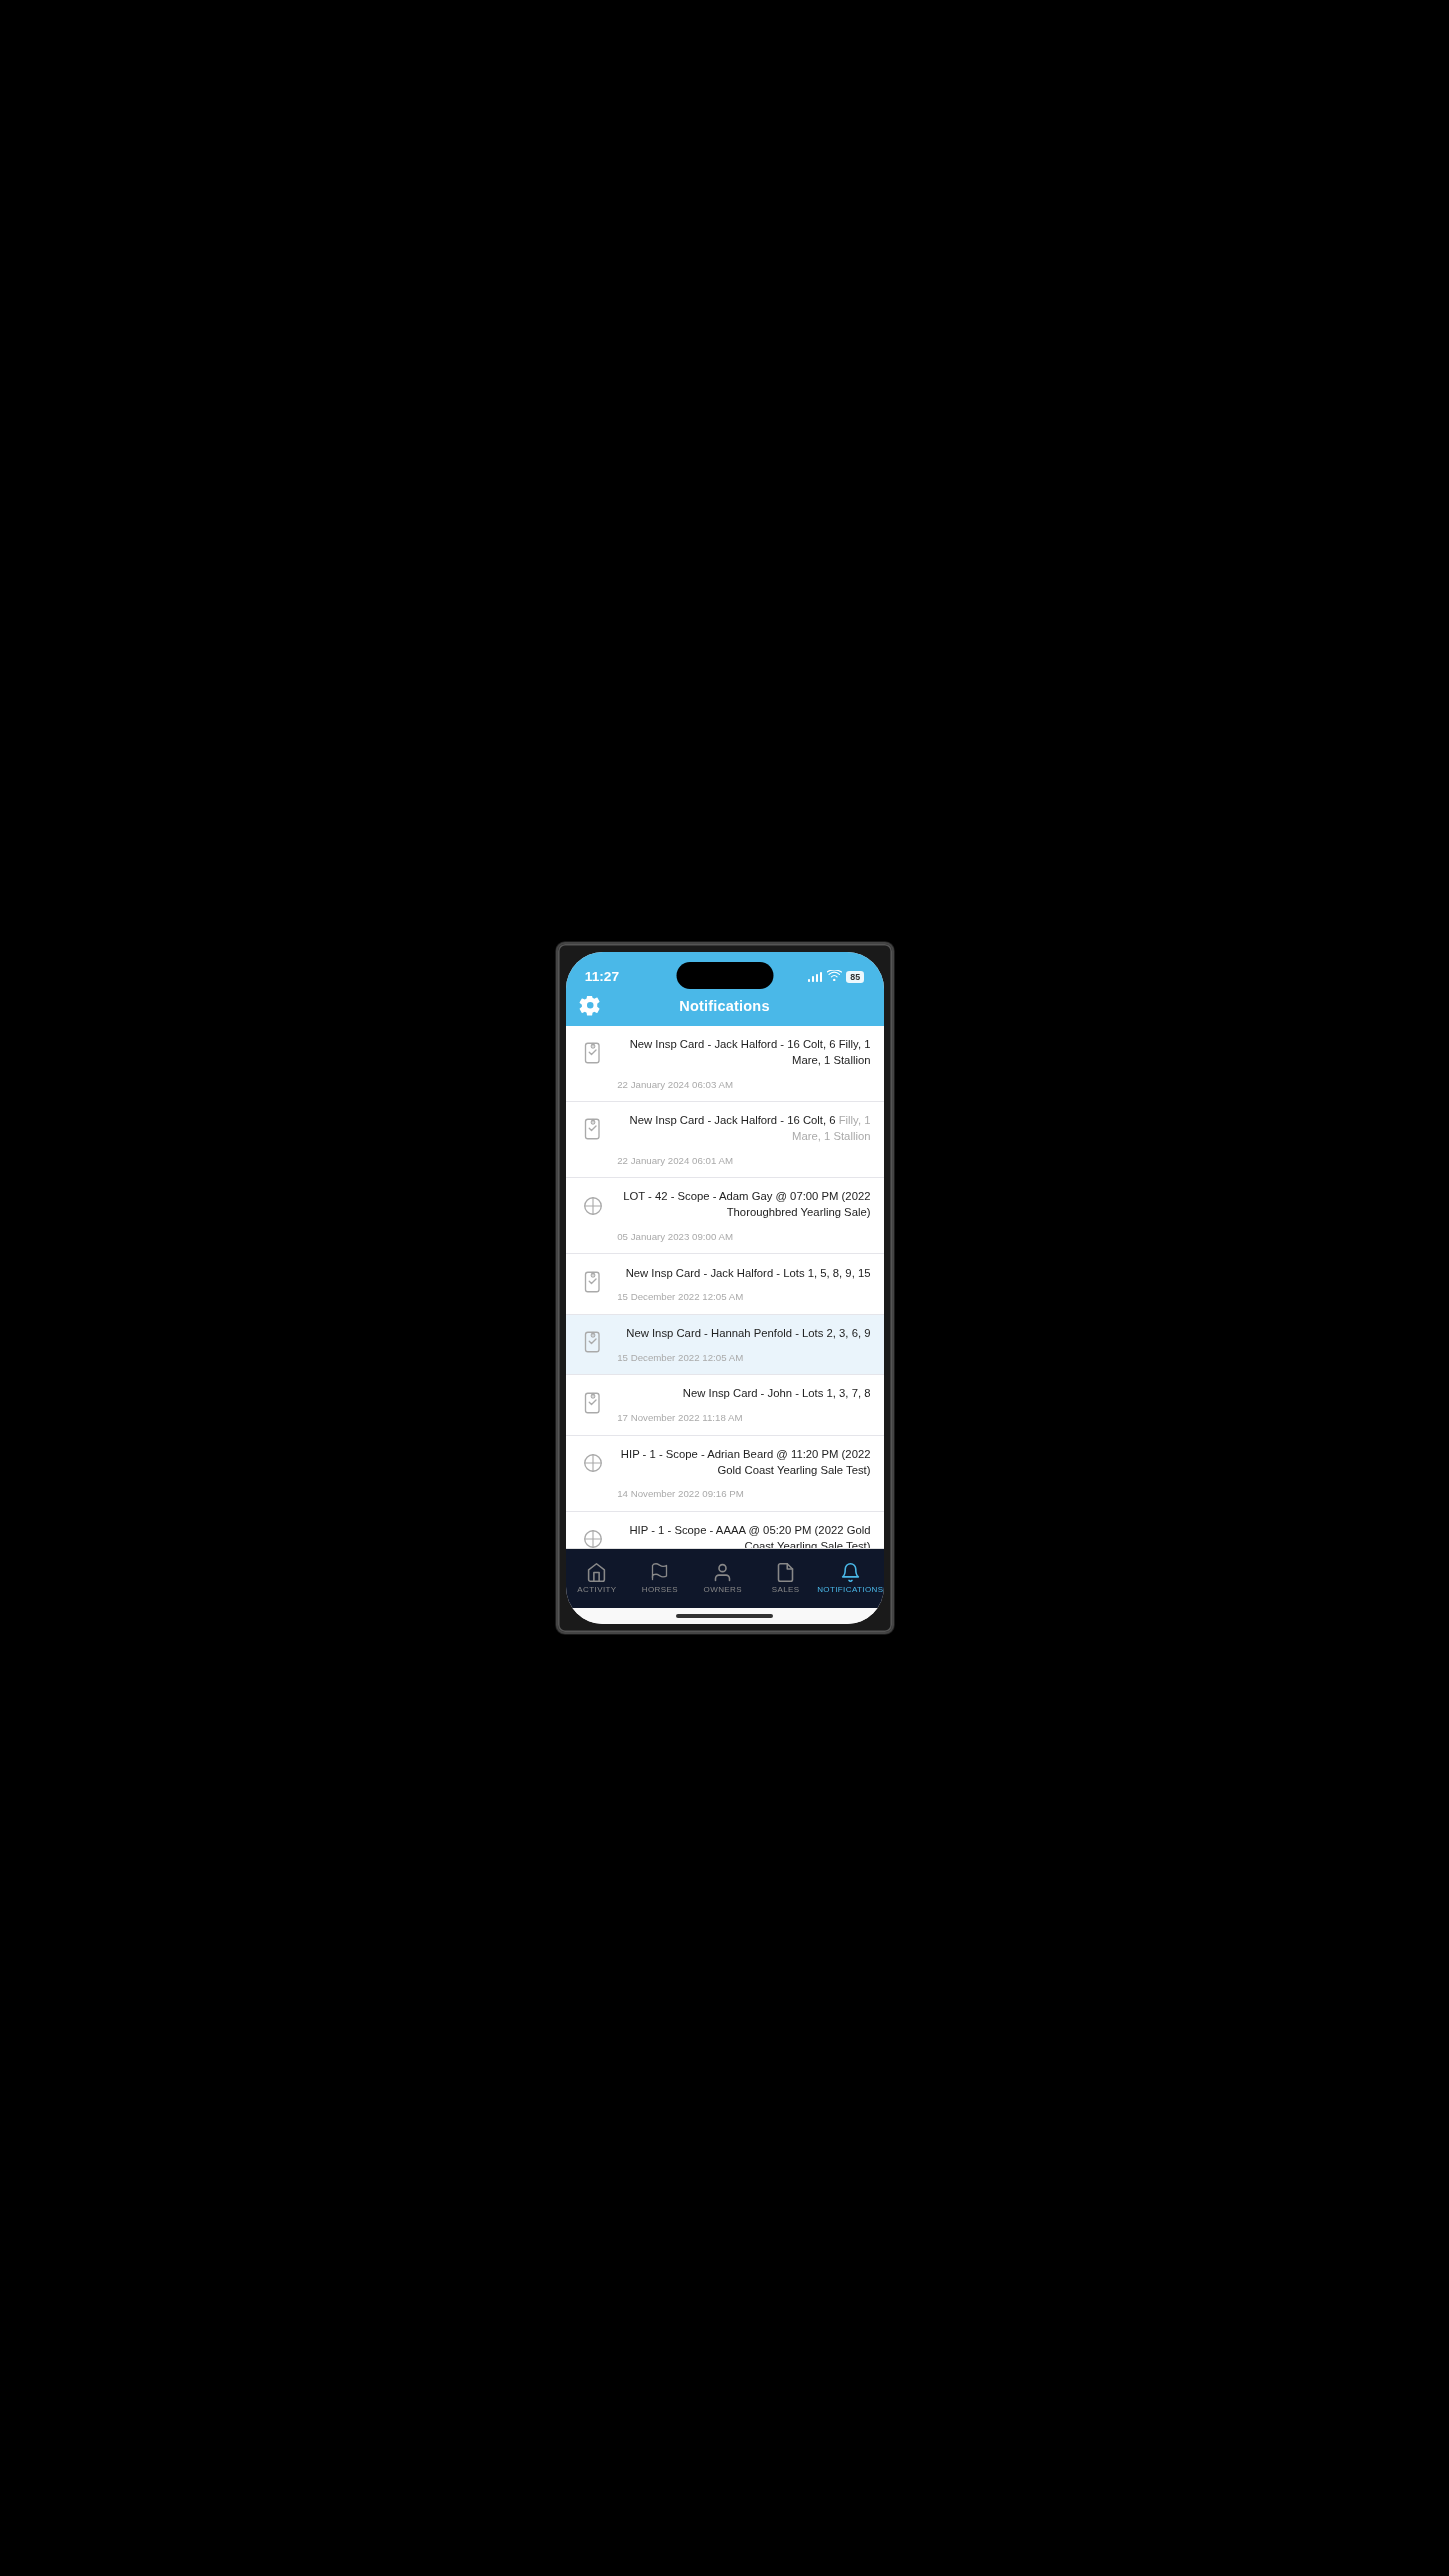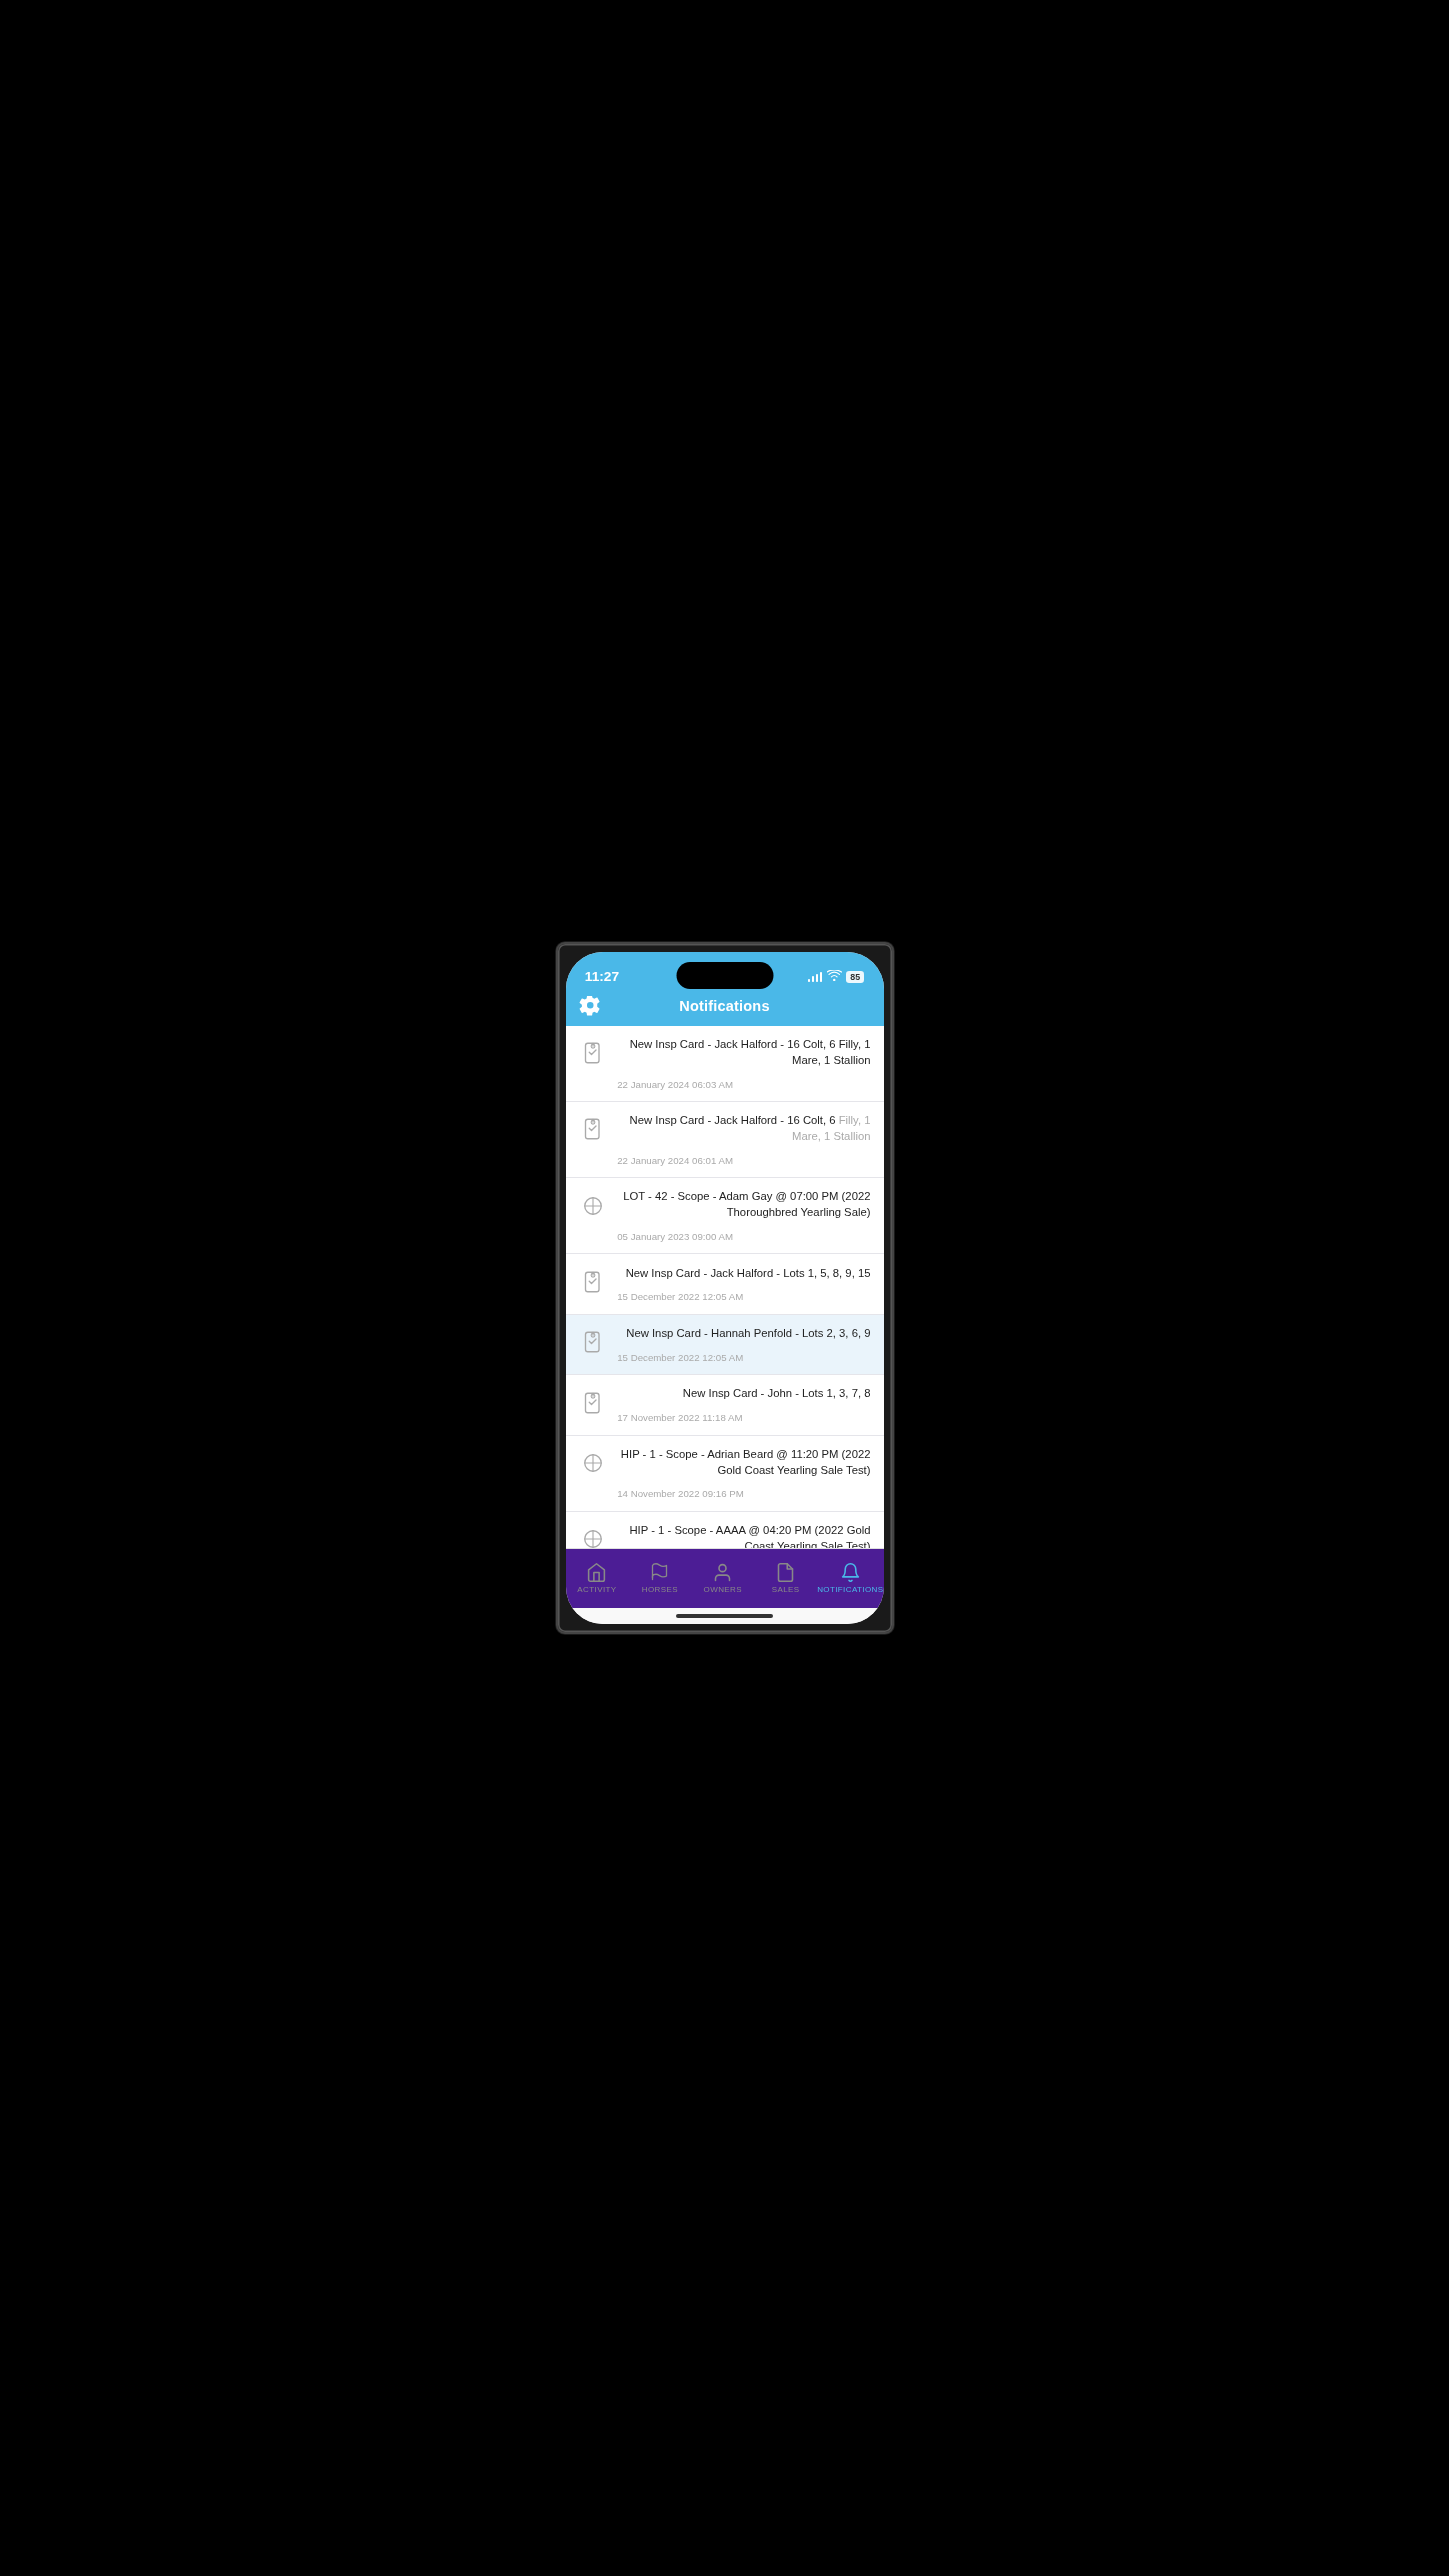--- a/index.html
+++ b/index.html
@@ -157,21 +157,21 @@
     .notif-title .faded {
       color: #aaa;
     }
     .notif-date {
       font-size: 9.7px;
       color: #aaa;
       margin-top: 10px;
     }
     
     .tab-bar {
-      background: #4c1d95;
+      background: #0f172a;
       border-top: 0.8px solid #e0e0e0;
       display: flex;
       align-items: center;
       height: 60px;
       padding-bottom: 8px;
     }
     .tab-item {
       flex: 1;
       display: flex;
       flex-direction: column;
@@ -387,21 +387,21 @@
         </div>
         <div class="notif-item">
           <div class="notif-icon">
             <svg viewBox="0 0 32 32" fill="none">
       <circle cx="16" cy="16" r="11" stroke="#aaa" stroke-width="1.8"></circle>
       <line x1="16" y1="5" x2="16" y2="27" stroke="#aaa" stroke-width="1.5" stroke-linecap="round"></line>
       <line x1="5" y1="16" x2="27" y2="16" stroke="#aaa" stroke-width="1.5" stroke-linecap="round"></line>
     </svg>
           </div>
           <div class="notif-content">
-            <div class="notif-title">HIP - 1 - Scope - AAAA @ 04:20 PM (2022 Gold Coast Yearling Sale Test)</div>
+            <div class="notif-title">HIP - 1 - Scope - AAAA @ 05:20 PM (2022 Gold Coast Yearling Sale Test)</div>
             <div class="notif-date">14 November 2022 09:16 PM</div>
           </div>
         </div>
         <div class="notif-item">
           <div class="notif-icon">
             <svg viewBox="0 0 32 32" fill="none">
       <circle cx="16" cy="16" r="11" stroke="#aaa" stroke-width="1.8"></circle>
       <line x1="16" y1="5" x2="16" y2="27" stroke="#aaa" stroke-width="1.5" stroke-linecap="round"></line>
       <line x1="5" y1="16" x2="27" y2="16" stroke="#aaa" stroke-width="1.5" stroke-linecap="round"></line>
     </svg>

